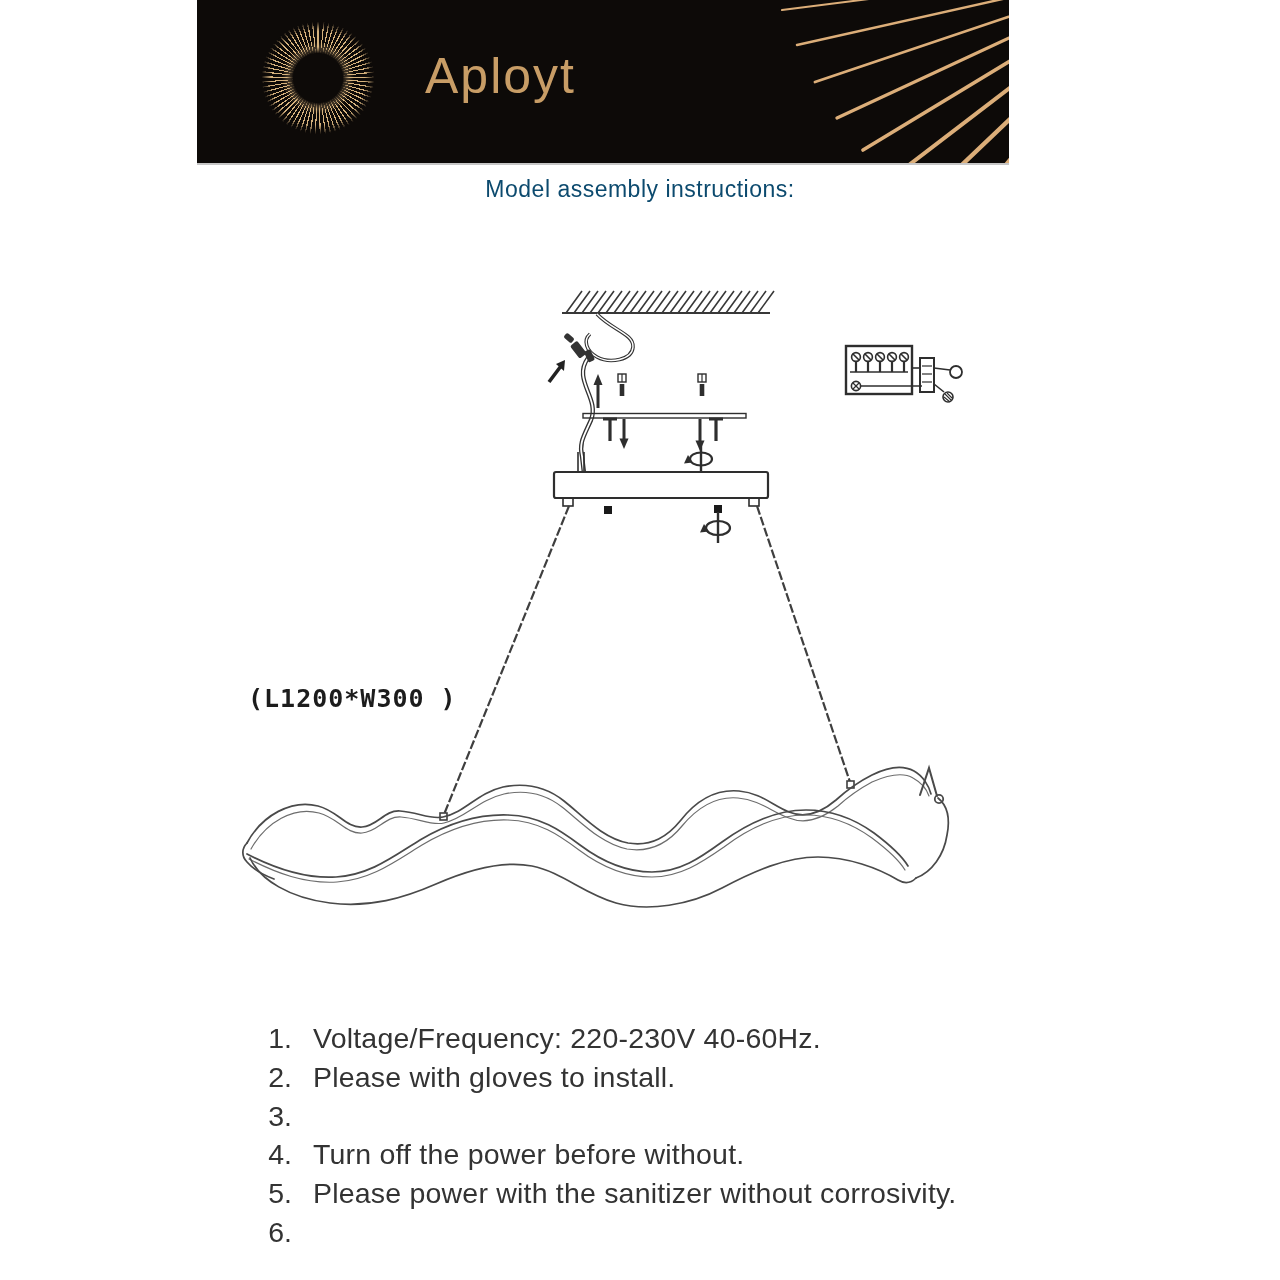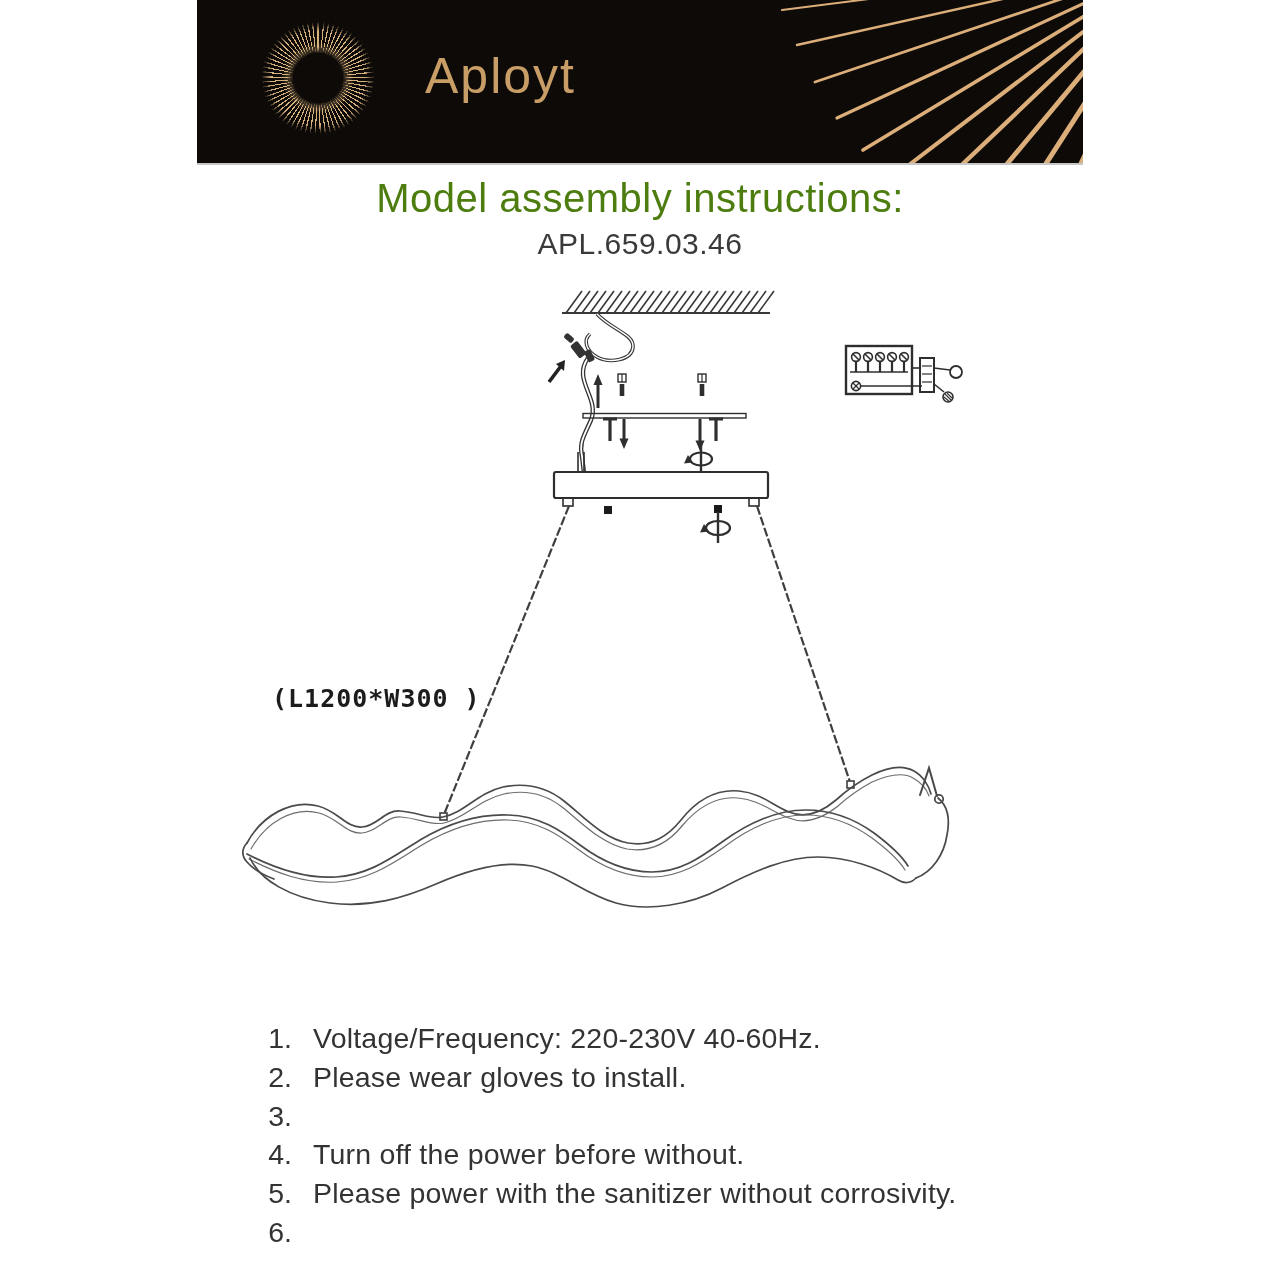--- a/index.html
+++ b/index.html
@@ -1,39 +1,39 @@
 <!DOCTYPE html>
 <html><head>
 <meta charset="utf-8">
 <style>
   html,body{margin:0;padding:0;background:#ffffff;}
   .page{position:relative;width:1280px;height:1280px;background:#ffffff;overflow:hidden;
         font-family:"Liberation Sans",sans-serif;color:#2e2e2e;}
 
   
-  .banner{position:absolute;left:197px;top:0;width:886px;height:163px;
+  .banner{position:absolute;left:197px;top:0;width:812px;height:163px;
           background:#0d0a08;overflow:hidden;border-bottom:2px solid #c6c6c6;}
   .logo{position:absolute;left:61px;top:18px;width:120px;height:120px;border-radius:50%;
         background:
           radial-gradient(circle closest-side,#0d0a08 0 41%,rgba(13,10,8,0) 52% 78%,#0d0a08 94%),
           radial-gradient(circle closest-side,rgba(228,190,134,.45) 0 44%,rgba(228,190,134,0) 60%),
           repeating-conic-gradient(from 0deg,rgba(226,188,132,.95) 0deg 1.5deg,rgba(226,188,132,0) 1.5deg 5.2deg);}
   .brand{position:absolute;left:228px;top:47px;font-size:50px;font-weight:300;
          letter-spacing:2px;color:#c89d66;}
   .rays{position:absolute;left:0;top:0;width:886px;height:163px;}
 
   
   .titleblock{position:absolute;left:0;top:176px;width:1280px;text-align:center;}
-  .titleblock .h1{font-size:40px;letter-spacing:.5px;color:#4d7c0f;}
+  .titleblock .h1{font-size:23px;letter-spacing:.5px;color:#0c4a6e;}
   .titleblock .h2{font-size:30px;letter-spacing:.5px;color:#3a3a3a;margin-top:6px;}
 
   
   .diagram{position:absolute;left:0;top:0;width:1280px;height:1280px;}
   .dim{position:absolute;left:248px;top:684px;font-family:"DejaVu Sans Mono",monospace;
-       font-weight:700;font-size:25px;color:#1c1c1c;letter-spacing:1px;margin-left:24px;}
+       font-weight:700;font-size:25px;color:#1c1c1c;letter-spacing:1px;}
 
   
   .list{position:absolute;left:256px;top:1022px;width:860px;}
   .row{display:flex;align-items:baseline;height:38.8px;font-size:28.5px;color:#333333;}
   .row .num{width:36px;text-align:right;margin-right:21px;flex:none;}
   .row .txt{white-space:nowrap;letter-spacing:.2px;}
 </style>
 </head>
 <body>
 
@@ -56,21 +56,20 @@
         <line x1="980" y1="-40" x2="848" y2="240" stroke-width="5"></line>
         <line x1="980" y1="-40" x2="890" y2="242" stroke-width="4.6"></line>
         <line x1="980" y1="-40" x2="925" y2="235" stroke-width="4.2"></line>
         <line x1="980" y1="-40" x2="952" y2="222" stroke-width="3.6"></line>
       </g>
     </svg>
   </header>
 
   <div class="titleblock">
     <div class="h1">Model assembly instructions:</div>
-    <div class="h2">APL.659.03.46</div>
   </div>
 
   <div class="dim">(L1200*W300 )</div>
 
   <svg class="diagram" viewBox="0 0 1280 1280">
 
     <g stroke="#383838" fill="none">
       <path stroke-width="2.2" d="M562,313 L770,313"></path>
       <path stroke-width="1.6" d="M566,313l16,-22M574,313l16,-22M582,313l16,-22M590,313l16,-22M598,313l16,-22M606,313l16,-22M614,313l16,-22M622,313l16,-22M630,313l16,-22M638,313l16,-22M646,313l16,-22M654,313l16,-22M662,313l16,-22M670,313l16,-22M678,313l16,-22M686,313l16,-22M694,313l16,-22M702,313l16,-22M710,313l16,-22M718,313l16,-22M726,313l16,-22M734,313l16,-22M742,313l16,-22M750,313l16,-22M758,313l16,-22"></path>
     </g>
@@ -205,21 +204,21 @@
     </g>
   </svg>
 
   <div class="list">
     <div class="row">
       <span class="num">1.</span>
       <span class="txt">Voltage/Frequency: 220-230V 40-60Hz.</span>
     </div>
     <div class="row">
       <span class="num">2.</span>
-      <span class="txt">Please wear gloves to install.</span>
+      <span class="txt">Please with gloves to install.</span>
     </div>
     <div class="row">
       <span class="num">3.</span>
     </div>
     <div class="row">
       <span class="num">4.</span>
       <span class="txt">Turn off the power before without.</span>
     </div>
     <div class="row">
       <span class="num">5.</span>

